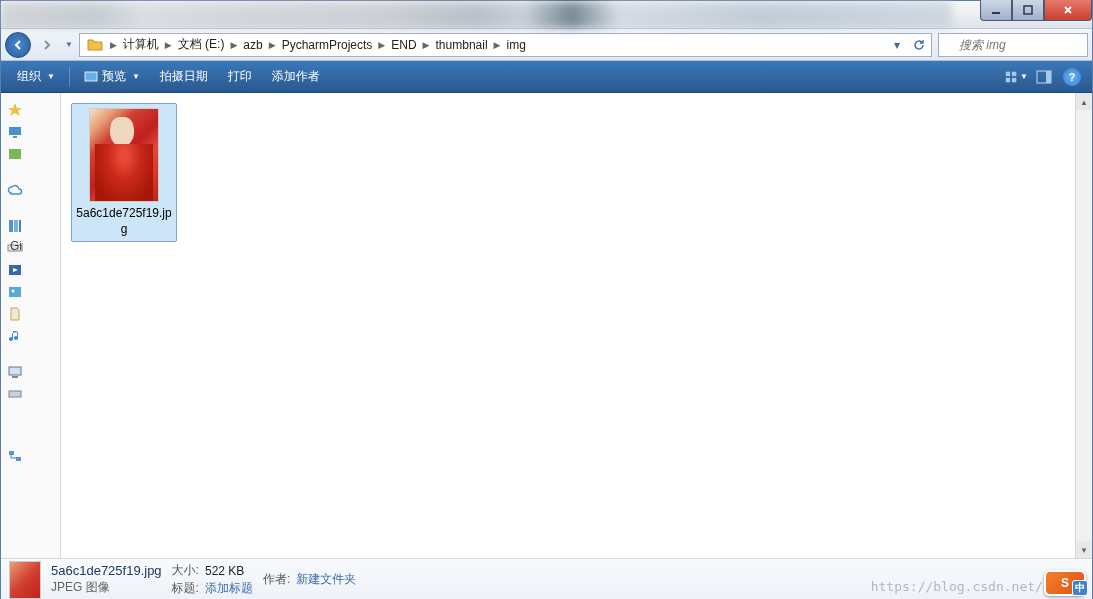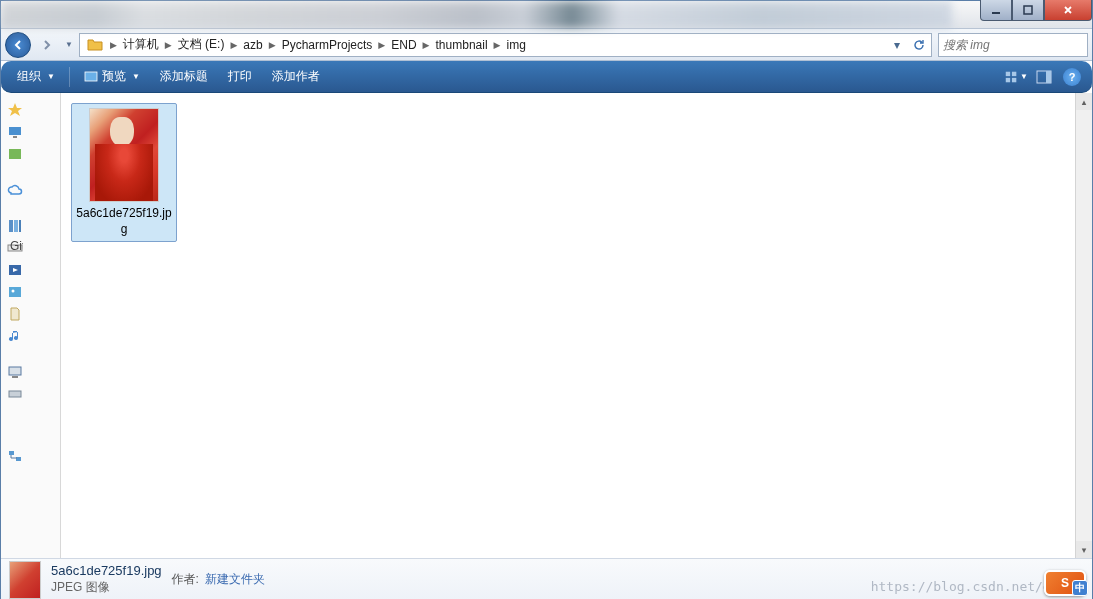--- a/index.html
+++ b/index.html
@@ -16,24 +16,24 @@
 .navbar{height:32px;background:linear-gradient(to bottom,#f4f7fb,#e0e8f2);display:flex;align-items:center;padding:0 4px;border-bottom:1px solid #b0c0d4;gap:2px;}
 .navbtn{width:28px;height:26px;display:flex;align-items:center;justify-content:center;border-radius:3px;cursor:pointer;}
 .navback{background:radial-gradient(circle,#4a8cd4,#2a5a98);border:1px solid #1a4a80;color:#fff;width:26px;height:26px;border-radius:50%;}
 .navfwd{color:#5a7090;}
 .addressbar{flex:1;height:24px;background:#fff;border:1px solid #a0b0c4;display:flex;align-items:center;padding:0 2px;margin:0 4px;}
 .folder-icon{width:18px;height:18px;margin:0 4px;}
 .crumb{padding:0 4px;color:#222;cursor:pointer;white-space:nowrap;text-align:center;}
 .crumb-sep{color:#666;font-size:9px;margin:0 2px;}
 .addr-btns{margin-left:auto;display:flex;gap:2px;}
 .addr-btn{width:20px;height:20px;display:flex;align-items:center;justify-content:center;color:#4a6a90;cursor:pointer;}
-.searchbox{width:150px;height:24px;background:#fff;border:1px solid #a0b0c4;display:flex;align-items:center;padding:0 4px;}
+.searchbox{width:150px;height:24px;background:#fff;border:1px solid #a0b0c4;display:flex;align-items:center;padding:0 20px;}
 .searchbox input{flex:1;border:none;outline:none;font-style:italic;color:#888;background:transparent;}
 .search-icon{width:14px;height:14px;color:#4a7cb0;}
-.toolbar{height:32px;background:linear-gradient(to bottom,#3a78b8,#2a5890);display:flex;align-items:center;padding:0 8px;color:#fff;border-bottom:1px solid #1a4878;gap:4px;border-radius:10px;}
+.toolbar{height:32px;background:linear-gradient(to bottom,#3a78b8,#2a5890);display:flex;align-items:center;padding:0 8px;color:#fff;border-bottom:1px solid #1a4878;gap:4px;}
 .tb-item{padding:4px 8px;display:flex;align-items:center;gap:4px;cursor:pointer;border-radius:2px;}
 .tb-sep{width:1px;height:20px;background:rgba(255,255,255,0.25);margin:0 2px;}
 .tb-spacer{flex:1;}
 .tb-drop{font-size:8px;margin-left:2px;}
 .tb-icon-only{width:24px;height:24px;display:flex;align-items:center;justify-content:center;cursor:pointer;}
 .body-area{display:flex;height:465px;}
 .leftpanel{width:60px;background:#fafafa;border-right:1px solid #d8d8d8;padding:6px 0;overflow:hidden;}
 .lp-item{display:flex;align-items:center;padding:3px 6px;gap:4px;cursor:pointer;}
 .lp-icon{width:16px;height:16px;flex-shrink:0;}
 .lp-spacer{height:14px;}
@@ -141,21 +141,21 @@
       </div>
     <div class="tb-sep"></div>
     <div class="tb-item">
         <svg width="14" height="14" viewBox="0 0 14 14">
           <rect x="1" y="2" width="12" height="9" fill="#6ab0e8" stroke="#fff" stroke-width="0.8"></rect>
         </svg>
         <span>预览</span>
         <span class="tb-drop">▼</span>
       </div>
     <div class="tb-item">
-        <span>添加标题</span>
+        <span>拍摄日期</span>
       </div>
     <div class="tb-item">
         <span>打印</span>
       </div>
     <div class="tb-item">
         <span>添加作者</span>
       </div>
     <div class="tb-spacer"></div>
     <div class="tb-icon-only">
         <svg width="16" height="16" viewBox="0 0 16 16">
@@ -270,20 +270,26 @@
     </div>
   </div>
 
   <div class="detailpane">
     <div class="dp-thumb"></div>
     <div class="dp-info">
       <div class="dp-filename">5a6c1de725f19.jpg</div>
       <div class="dp-filetype">JPEG 图像</div>
     </div>
     <div class="dp-cols">
+      <span class="dp-label">大小:</span>
+      <span class="dp-value">522 KB</span>
+      <span class="dp-label">标题:</span>
+      <span class="dp-placeholder">添加标题</span>
+    </div>
+    <div class="dp-cols">
       <span class="dp-label">作者:</span>
       <span class="dp-placeholder">新建文件夹</span>
     </div>
     <div class="watermark">https://blog.csdn.net/qq_37</div>
   </div>
 
   <div class="ime-badge">
     <span>S</span>
     <span>中</span>
   </div>

